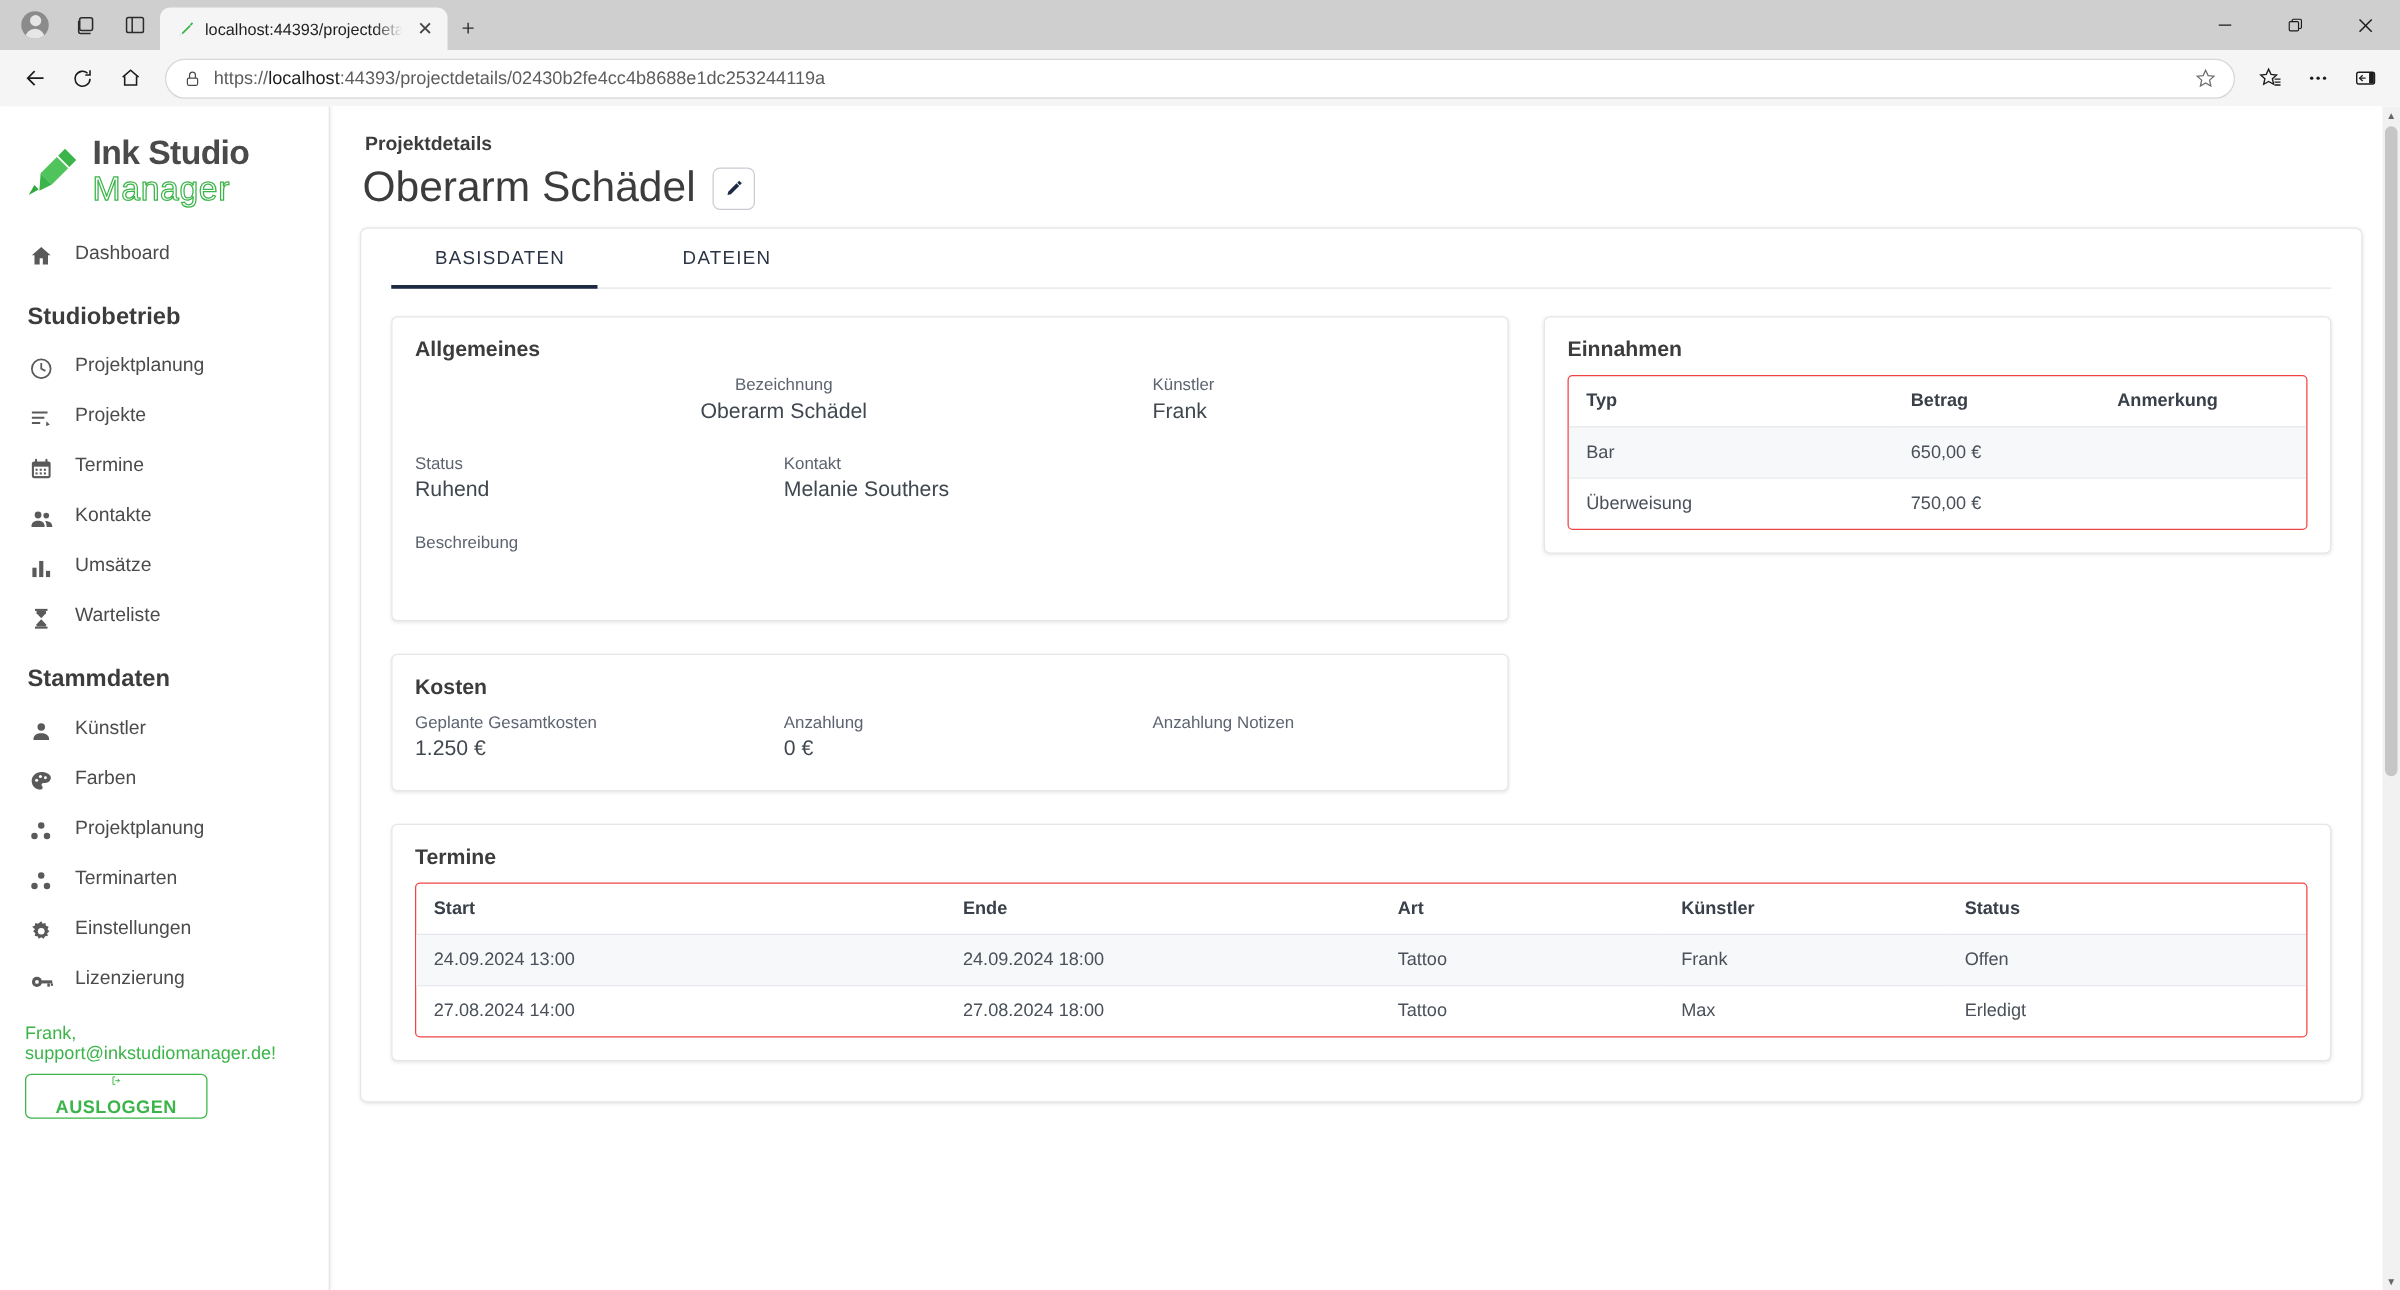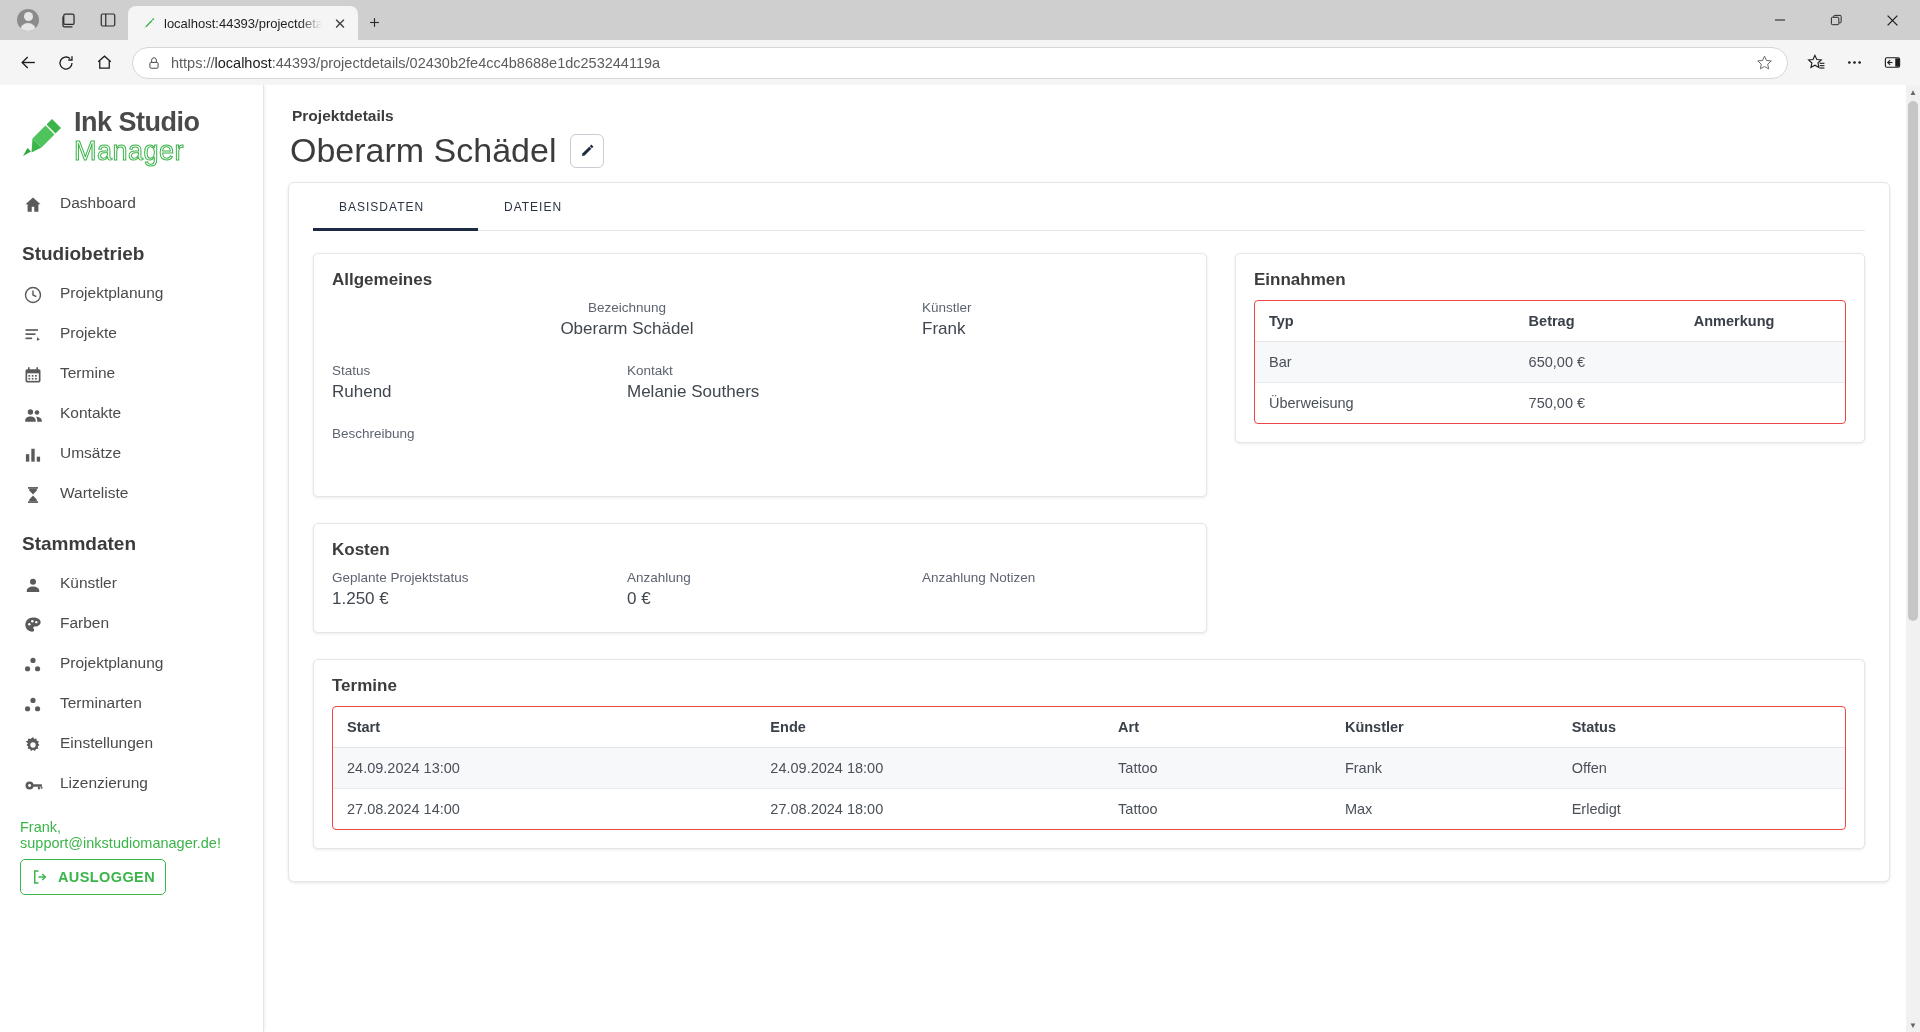--- a/index.html
+++ b/index.html
@@ -93,42 +93,42 @@
     cursor: default;
   }
   .nav-item .ic { width: 22px; height: 22px; flex: 0 0 22px; display: flex; align-items: center; justify-content: center; color: #5a5a5a;}
   .nav-spacer { flex: 1 1 auto; }
   .hello {
     color: #3bb54a; font-size: 14.5px; padding: 14px 0 8px 20px;
   }
   .logout-btn {
     margin: 0 0 18px 20px; width: 146px; height: 36px; border: 1px solid #3bb54a; border-radius: 5px;
     color: #3bb54a; display: flex; align-items: center; justify-content: center; gap: 9px;
-    font-size: 14.5px; font-weight: bold; letter-spacing: .4px; background: #fff;
+    font-size: 14.5px; font-weight: bold; letter-spacing: .4px; background: #fff; flex-direction: column;
   }
 
   
   .main { flex: 1; padding: 22px 30px 10px 24px; overflow: hidden; }
   .crumb { font-size: 15.5px; font-weight: bold; color: #3c3c3c; padding-left: 4px; }
   .title-row { display: flex; align-items: center; gap: 14px; margin-top: 6px; padding-left: 2px; }
   .title { font-size: 34px; color: #3c3c3c; font-weight: 400; }
   .edit-btn {
     width: 34px; height: 34px; border: 1px solid #c9ccd3; border-radius: 6px; background: #fff;
     display: flex; align-items: center; justify-content: center;
   }
 
   .card-outer {
     margin-top: 12px; background: #fff; border: 1px solid #e4e6e9; border-radius: 6px;
     box-shadow: 0 1px 3px rgba(0,0,0,.10);
     height: 700px; padding: 0 24px 24px 24px;
   }
   .tabs { display: flex; border-bottom: 1px solid #e4e6e9; height: 48px; align-items: stretch; }
   .tab-item {
-    padding: 0 26px; display: flex; align-items: center; justify-content: flex-start;
-    font-size: 12px; letter-spacing: 1px; color: #2b3445; font-weight: 500;
+    padding: 0 26px; display: flex; align-items: center; justify-content: flex-end;
+    font-size: 15px; letter-spacing: 1px; color: #2b3445; font-weight: 500;
     position: relative; min-width: 165px;
   }
   .tab-item.active::after {
     content: ""; position: absolute; left: 0; right: 0; bottom: -1px; height: 3px; background: #1d2a44;
   }
 
   .content-grid { display: flex; gap: 28px; padding-top: 22px; align-items: flex-start; }
   .col-left { flex: 1 1 0; min-width: 0; }
   .col-right { width: 630px; flex: 0 0 630px; }
 
@@ -510,21 +510,21 @@
               <div class="field">
                 <div class="field-label">Beschreibung</div>
                 <div class="field-value"></div>
               </div>
             </div>
 
             <div class="panel" style="height:110px;">
               <div class="panel-title">Kosten</div>
               <div class="field-row">
                 <div class="field" style="flex:0 0 295px;">
-                  <div class="field-label">Geplante Projektstatus</div>
+                  <div class="field-label">Geplante Gesamtkosten</div>
                   <div class="field-value">1.250 €</div>
                 </div>
                 <div class="field" style="flex:0 0 295px;">
                   <div class="field-label">Anzahlung</div>
                   <div class="field-value">0 €</div>
                 </div>
                 <div class="field" style="flex:1 1 auto;">
                   <div class="field-label">Anzahlung Notizen</div>
                   <div class="field-value"></div>
                 </div>

